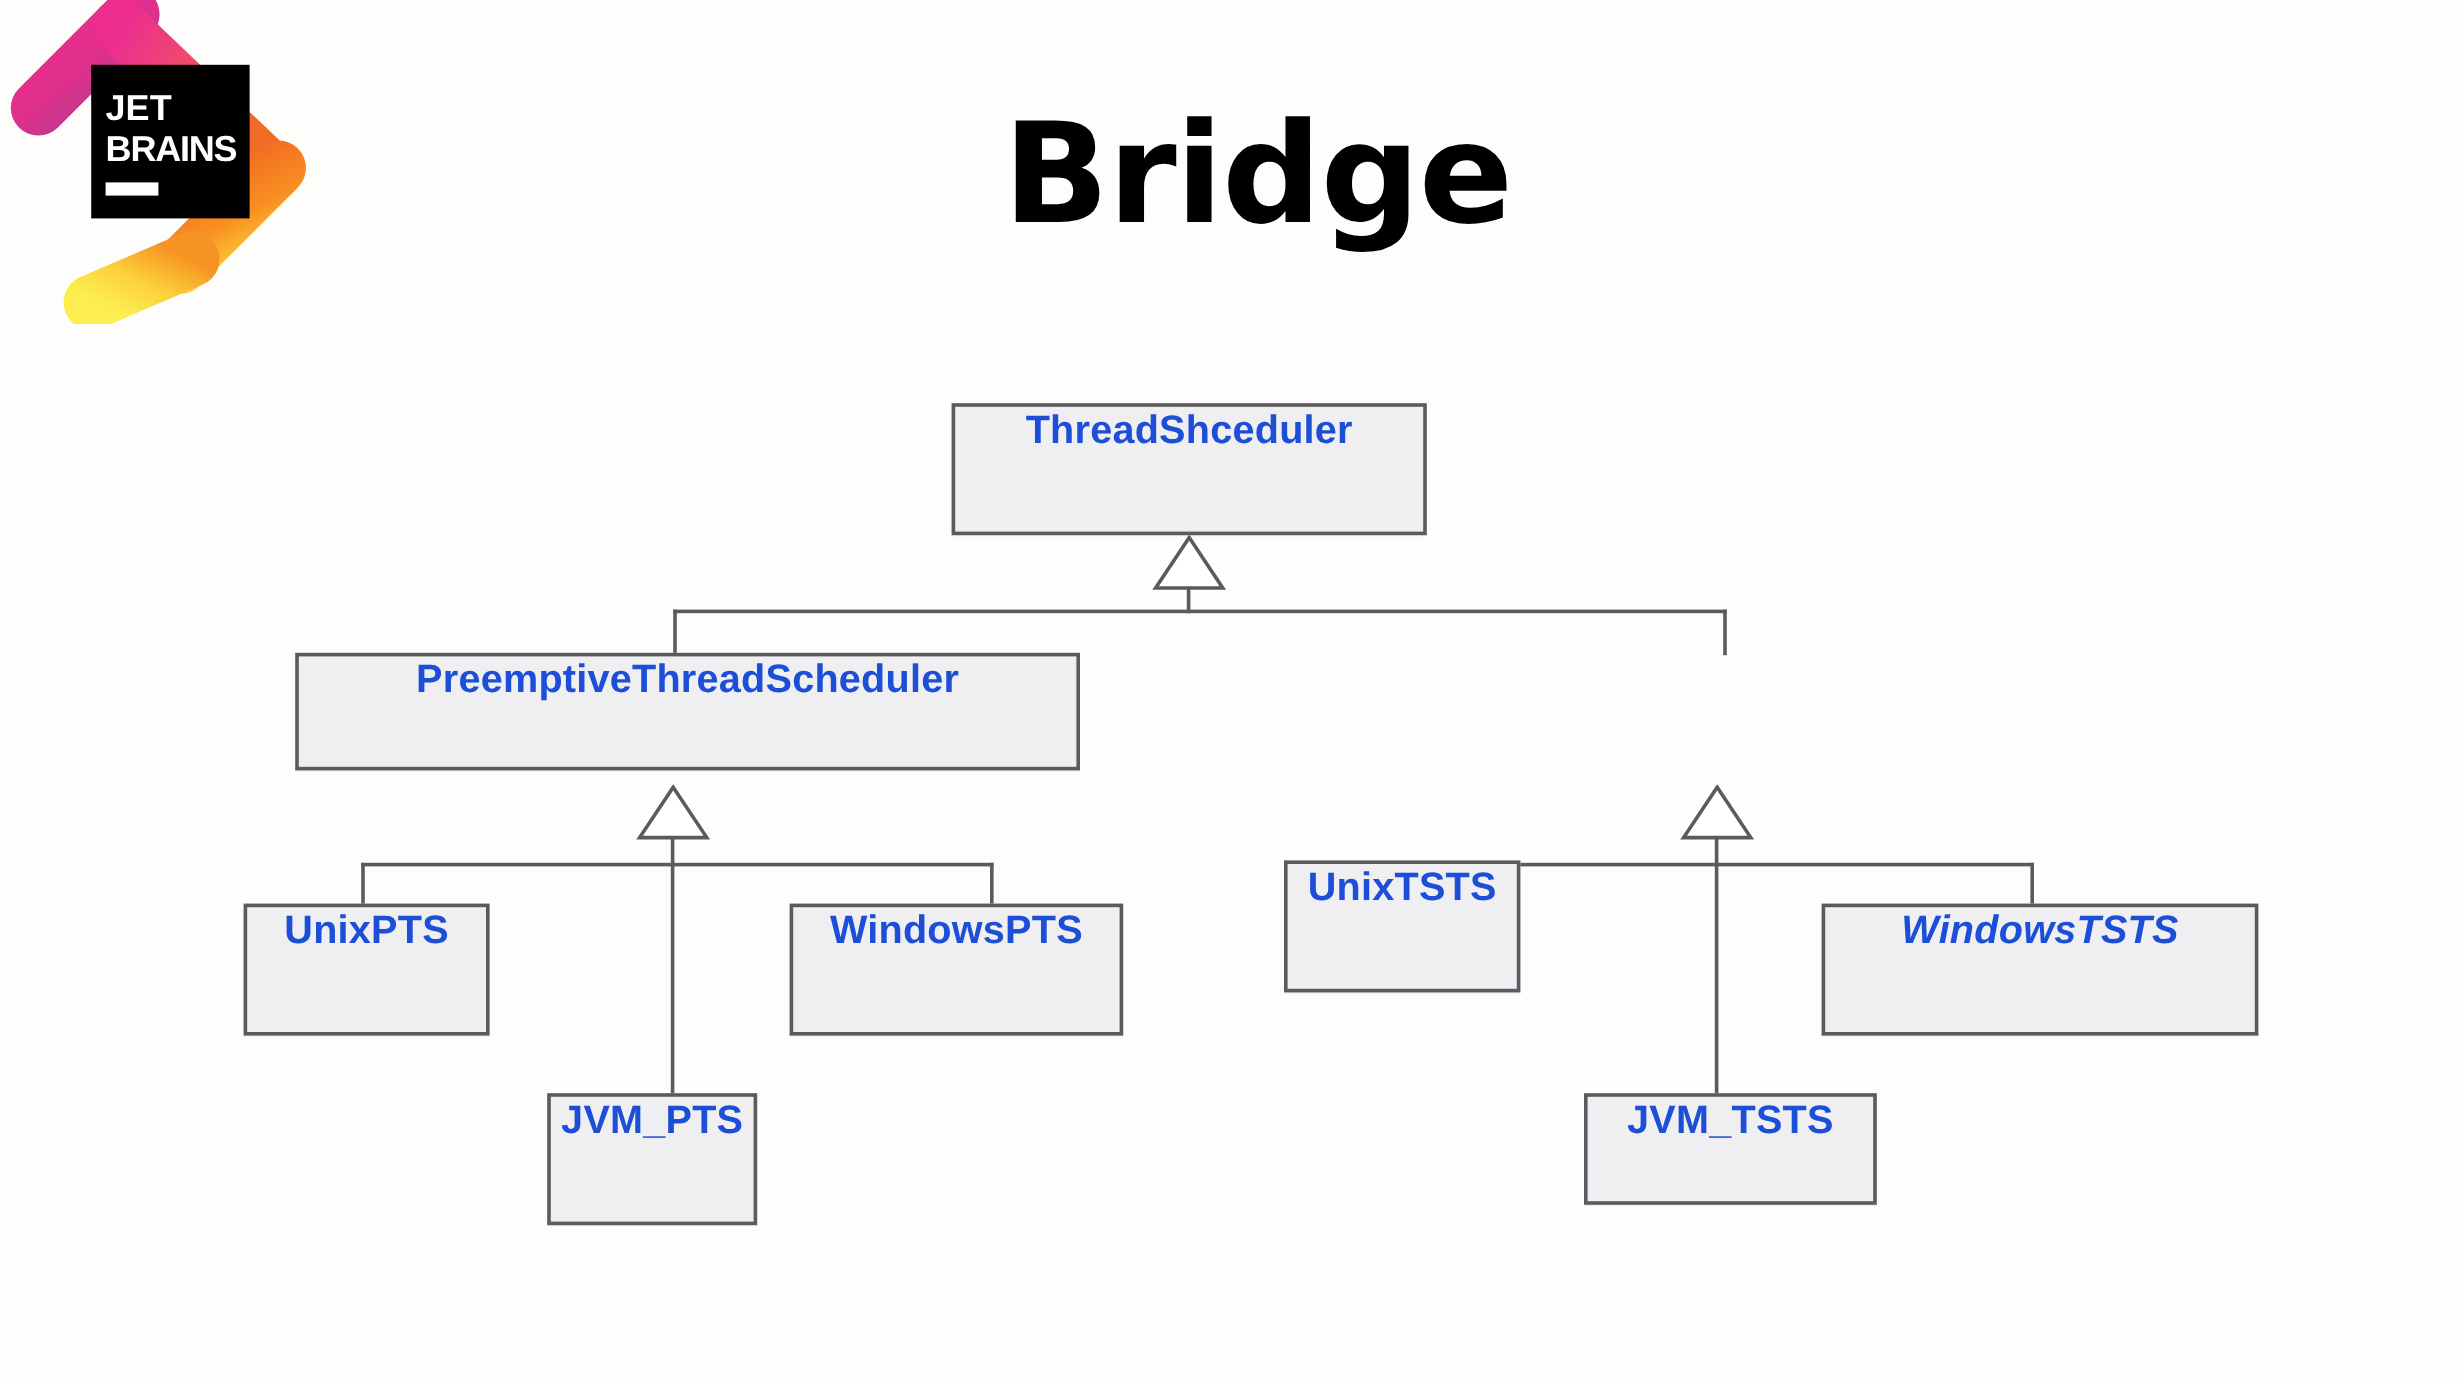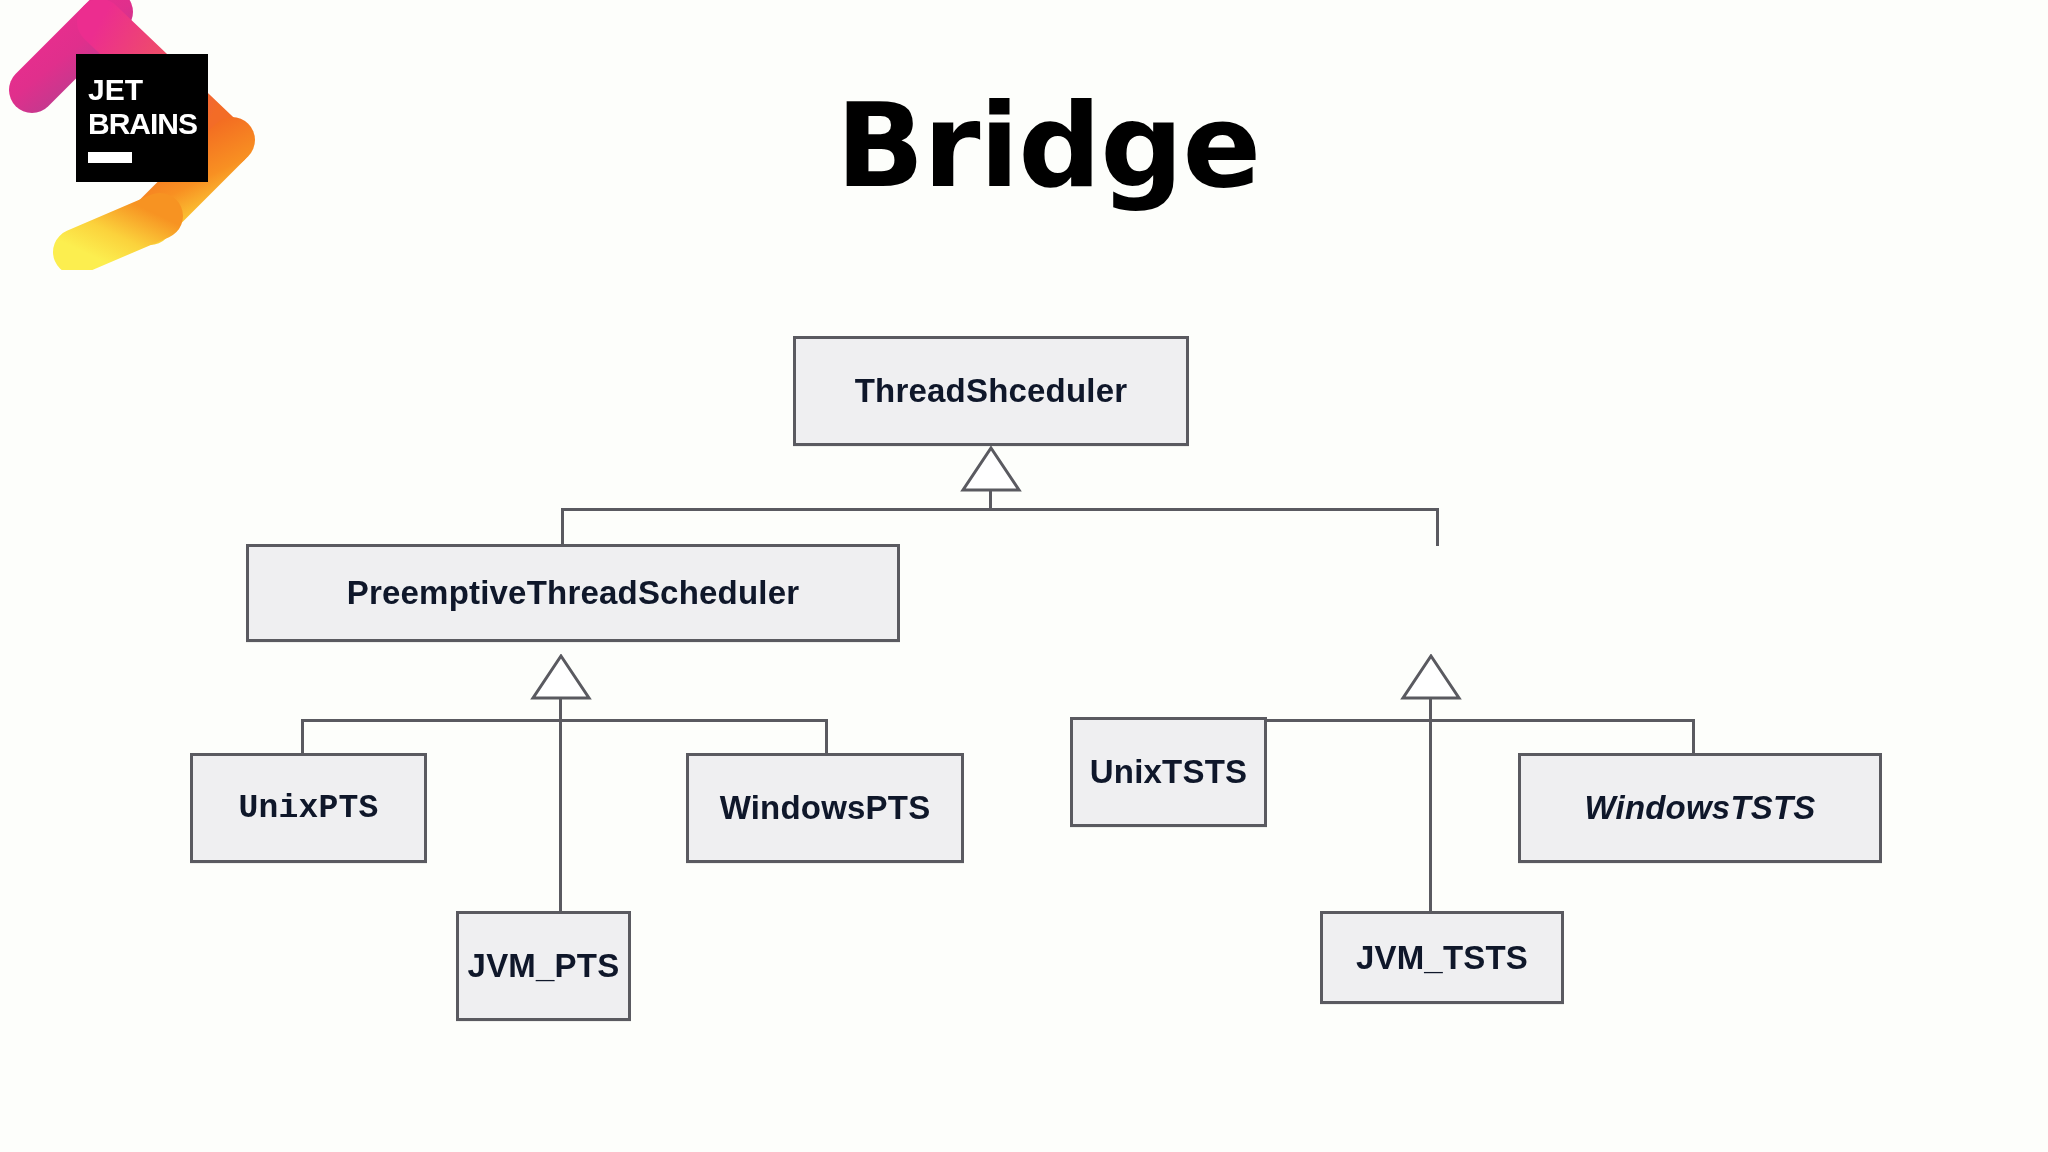--- a/index.html
+++ b/index.html
@@ -52,23 +52,22 @@
     top: 0;
     width: 2048px;
     height: 1152px;
   }
   .node {
     position: absolute;
     box-sizing: border-box;
     background: #efeff1;
     border: 3px solid #5a5a60;
     display: flex;
-    align-items: center;
     justify-content: center;
-    color: #0f172a;
+    color: #1d4ed8;
     font-family: "Liberation Sans", sans-serif;
     font-weight: bold;
     letter-spacing: 0.2px;
     white-space: nowrap;
     box-shadow: 0 1px 0 rgba(0,0,0,0.06);
   }
   .node.lg  { font-size: 33px; }
   .node.md  { font-size: 33px; }
   .node.sm  { font-size: 33px; }
 
@@ -184,25 +183,25 @@
       <svg width="62" height="46" viewBox="0 0 62 46" xmlns="http://www.w3.org/2000/svg">
         <polygon points="31,2 59,44 3,44" fill="#ffffff" stroke="#5a5a60" stroke-width="3"></polygon>
       </svg>
     </div>
     <div class="edge-v" style="left:1429px; top:697px; height:24px;"></div>
     <div class="edge-h" style="left:1168px; top:719px; width:527px;"></div>
     <div class="edge-v" style="left:1168px; top:719px; height:36px;"></div>
     <div class="edge-v" style="left:1692px; top:719px; height:36px;"></div>
     <div class="edge-v" style="left:1429px; top:719px; height:192px;"></div>
 
-    <div class="node sm" style="left:190px; top:753px; width:237px; height:110px;font-family:Liberation Mono, monospace;">
+    <div class="node sm" style="left:203px; top:753px; width:205px; height:110px;">
       <span>UnixPTS</span>
     </div>
 
-    <div class="node sm" style="left:686px; top:753px; width:278px; height:110px;">
+    <div class="node sm" style="left:658px; top:753px; width:278px; height:110px;">
       <span>WindowsPTS</span>
     </div>
 
     <div class="node sm" style="left:1070px; top:717px; width:197px; height:110px;">
       <span>UnixTSTS</span>
     </div>
 
     <div class="node sm" style="left:1518px; top:753px; width:364px; height:110px;font-style:italic;">
       <span>WindowsTSTS</span>
     </div>

